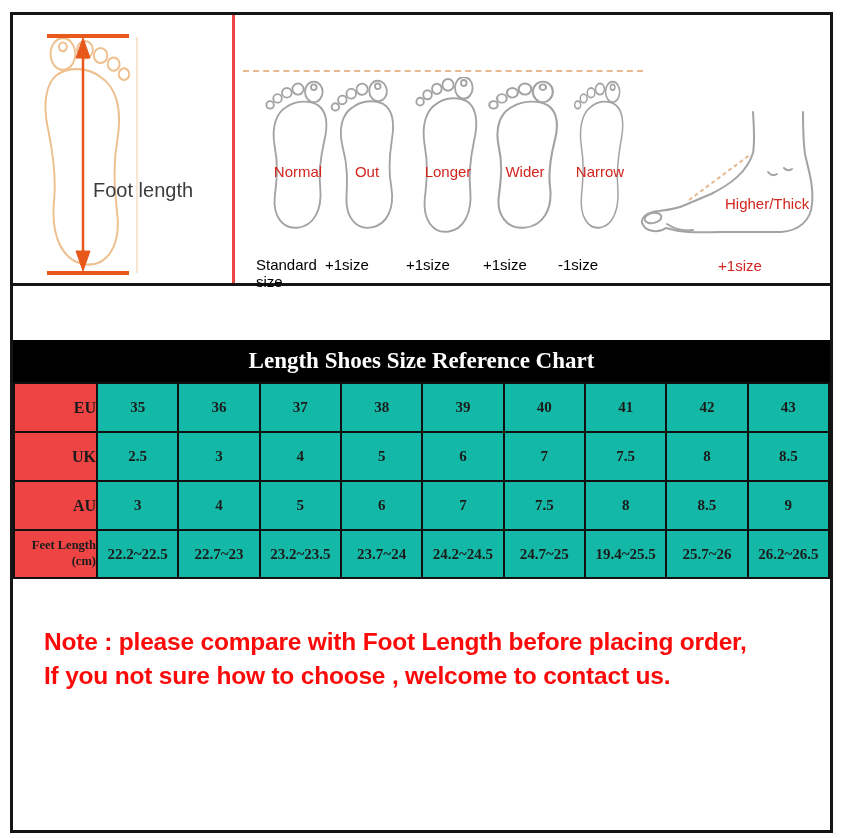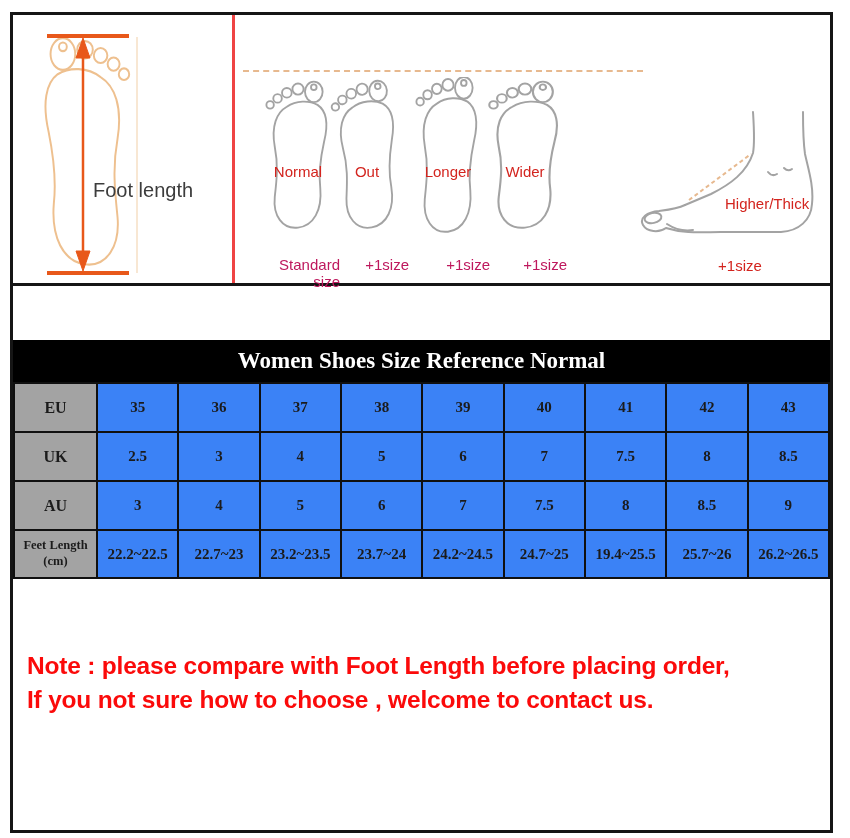--- a/index.html
+++ b/index.html
@@ -19,46 +19,46 @@
   .foot-col{position:absolute;top:58px;width:84px;height:205px;}
   .fc0{left:21px}.fc1{left:90px}.fc2{left:171px}.fc3{left:248px}.fc4{left:323px}
   .foot-svg{position:absolute;left:0;top:4px;width:84px;height:158px;color:#a3a3a3;}
   .foot-svg use{transform-box:view-box;transform-origin:50% 52%;}
   .fc1 use{transform:rotate(-4deg);}
   .fc2 use{transform:scaleY(1.06);}
   .fc3 use{transform:scale(1.13,1);}
   .fc4 use{transform:scale(0.80,1);}
   .type-label{position:absolute;top:90px;left:0;width:100%;text-align:center;
               color:#d3241e;font-size:15px;}
-  .advice-label{position:absolute;top:184px;left:0;width:100%;text-align:right;
-                color:#be185d;font-size:15px;line-height:1.1;}
+  .advice-label{position:absolute;top:184px;left:0;width:100%;text-align:left;
+                color:#000000;font-size:15px;line-height:1.1;}
   .side-col{position:absolute;left:398px;top:58px;width:198px;height:205px;}
   .side-svg{position:absolute;left:0;top:35px;width:198px;height:135px;color:#a3a3a3;}
   .side-type{position:absolute;left:92px;top:122px;color:#d3241e;font-size:15px;white-space:nowrap;text-align:right;}
   .side-advice{position:absolute;left:8px;top:184px;width:198px;text-align:center;
                color:#d3241e;font-size:15px;}
 
   
   .gap{height:54px;background:#fff;}
   .chart-title-bar{height:42px;background:#000;color:#fff;text-align:center;
     line-height:42px;font-family:"Liberation Serif",serif;font-weight:bold;font-size:23px;}
   table.size-table{width:100%;border-collapse:collapse;table-layout:fixed;
     font-family:"Liberation Serif",serif;font-weight:bold;color:#1b1b1b;}
   .size-table col.hcol{width:83px;}
   .size-table th,.size-table td{border:2px solid #101010;text-align:center;
     vertical-align:middle;padding:0;}
-  .size-table th{background:#a3a3a3;font-size:16px;}
+  .size-table th{background:#ef4444;font-size:16px;text-align:right;}
   .size-table th.small{font-size:12.5px;line-height:1.25;}
-  .size-table td{font-size:15px;background:#3b82f6;}
+  .size-table td{font-size:15px;background:#14b8a6;}
   .size-table tr{height:49px;}
   .size-table tr:last-child{height:48px;}
   .size-table tr:last-child td{font-size:15px;}
 
   
-  .note-section{padding:46px 8px 0 14px;margin-top:24px;}
+  .note-section{padding:46px 8px 0 31px;}
   .note-line{color:#fb0a0a;font-weight:bold;font-size:24.5px;line-height:1.38;
              letter-spacing:-0.2px;white-space:nowrap;}
 </style>
 </head>
 <body>
 
 <svg width="0" height="0" style="position:absolute" aria-hidden="true">
   <defs>
     <g id="footSole" stroke="currentColor" fill="none" stroke-linecap="round" style="stroke-width:var(--fsw,2)">
       <path d="M61,30 C70,36 73,50 68,70 C64,88 62,104 64,120 C66,143 57,160 40,162
@@ -116,20 +116,27 @@
           </svg>
         <div class="type-label">Longer</div>
         <div class="advice-label">+1size</div>
       </div>
       <div class="foot-col fc3">
         <svg class="foot-svg" viewBox="0 0 80 170">
             <use href="#footSole" xlink:href="#footSole"></use>
           </svg>
         <div class="type-label">Wider</div>
         <div class="advice-label">+1size</div>
+      </div>
+      <div class="foot-col fc4">
+        <svg class="foot-svg" viewBox="0 0 80 170">
+            <use href="#footSole" xlink:href="#footSole"></use>
+          </svg>
+        <div class="type-label">Narrow</div>
+        <div class="advice-label">-1size</div>
       </div>
 
       <div class="side-col">
         <svg class="side-svg" viewBox="0 0 198 135">
           <g stroke="currentColor" fill="none" stroke-width="2" stroke-linecap="round">
             <path d="M120,4 C121,20 122,34 120,45 C114,64 98,76 78,86 L52,97"></path>
             <path d="M52,97 C44,101 34,102 26,103 C14,104 6,110 10,117
                      C14,124 26,125 33,120 C52,126 70,124 88,124 L148,124
                      C166,123 178,112 179,96 C181,78 175,60 172,46 C170,32 170,18 170,4"></path>
             <ellipse cx="20" cy="110" rx="8.5" ry="5" transform="rotate(-12 20 110)"></ellipse>
@@ -140,21 +147,21 @@
           <path d="M56,92 L118,46" stroke="#e7b98f" stroke-width="2" stroke-dasharray="4 3" fill="none"></path>
         </svg>
         <div class="side-type">Higher/Thick</div>
         <div class="side-advice">+1size</div>
       </div>
     </div>
   </div>
 
   <div class="gap"></div>
 
-  <div class="chart-title-bar">Women Shoes Size Reference Normal</div>
+  <div class="chart-title-bar">Length Shoes Size Reference Chart</div>
 
   <table class="size-table">
     <colgroup>
         <col class="hcol">
         <col>
         <col>
         <col>
         <col>
         <col>
         <col>

